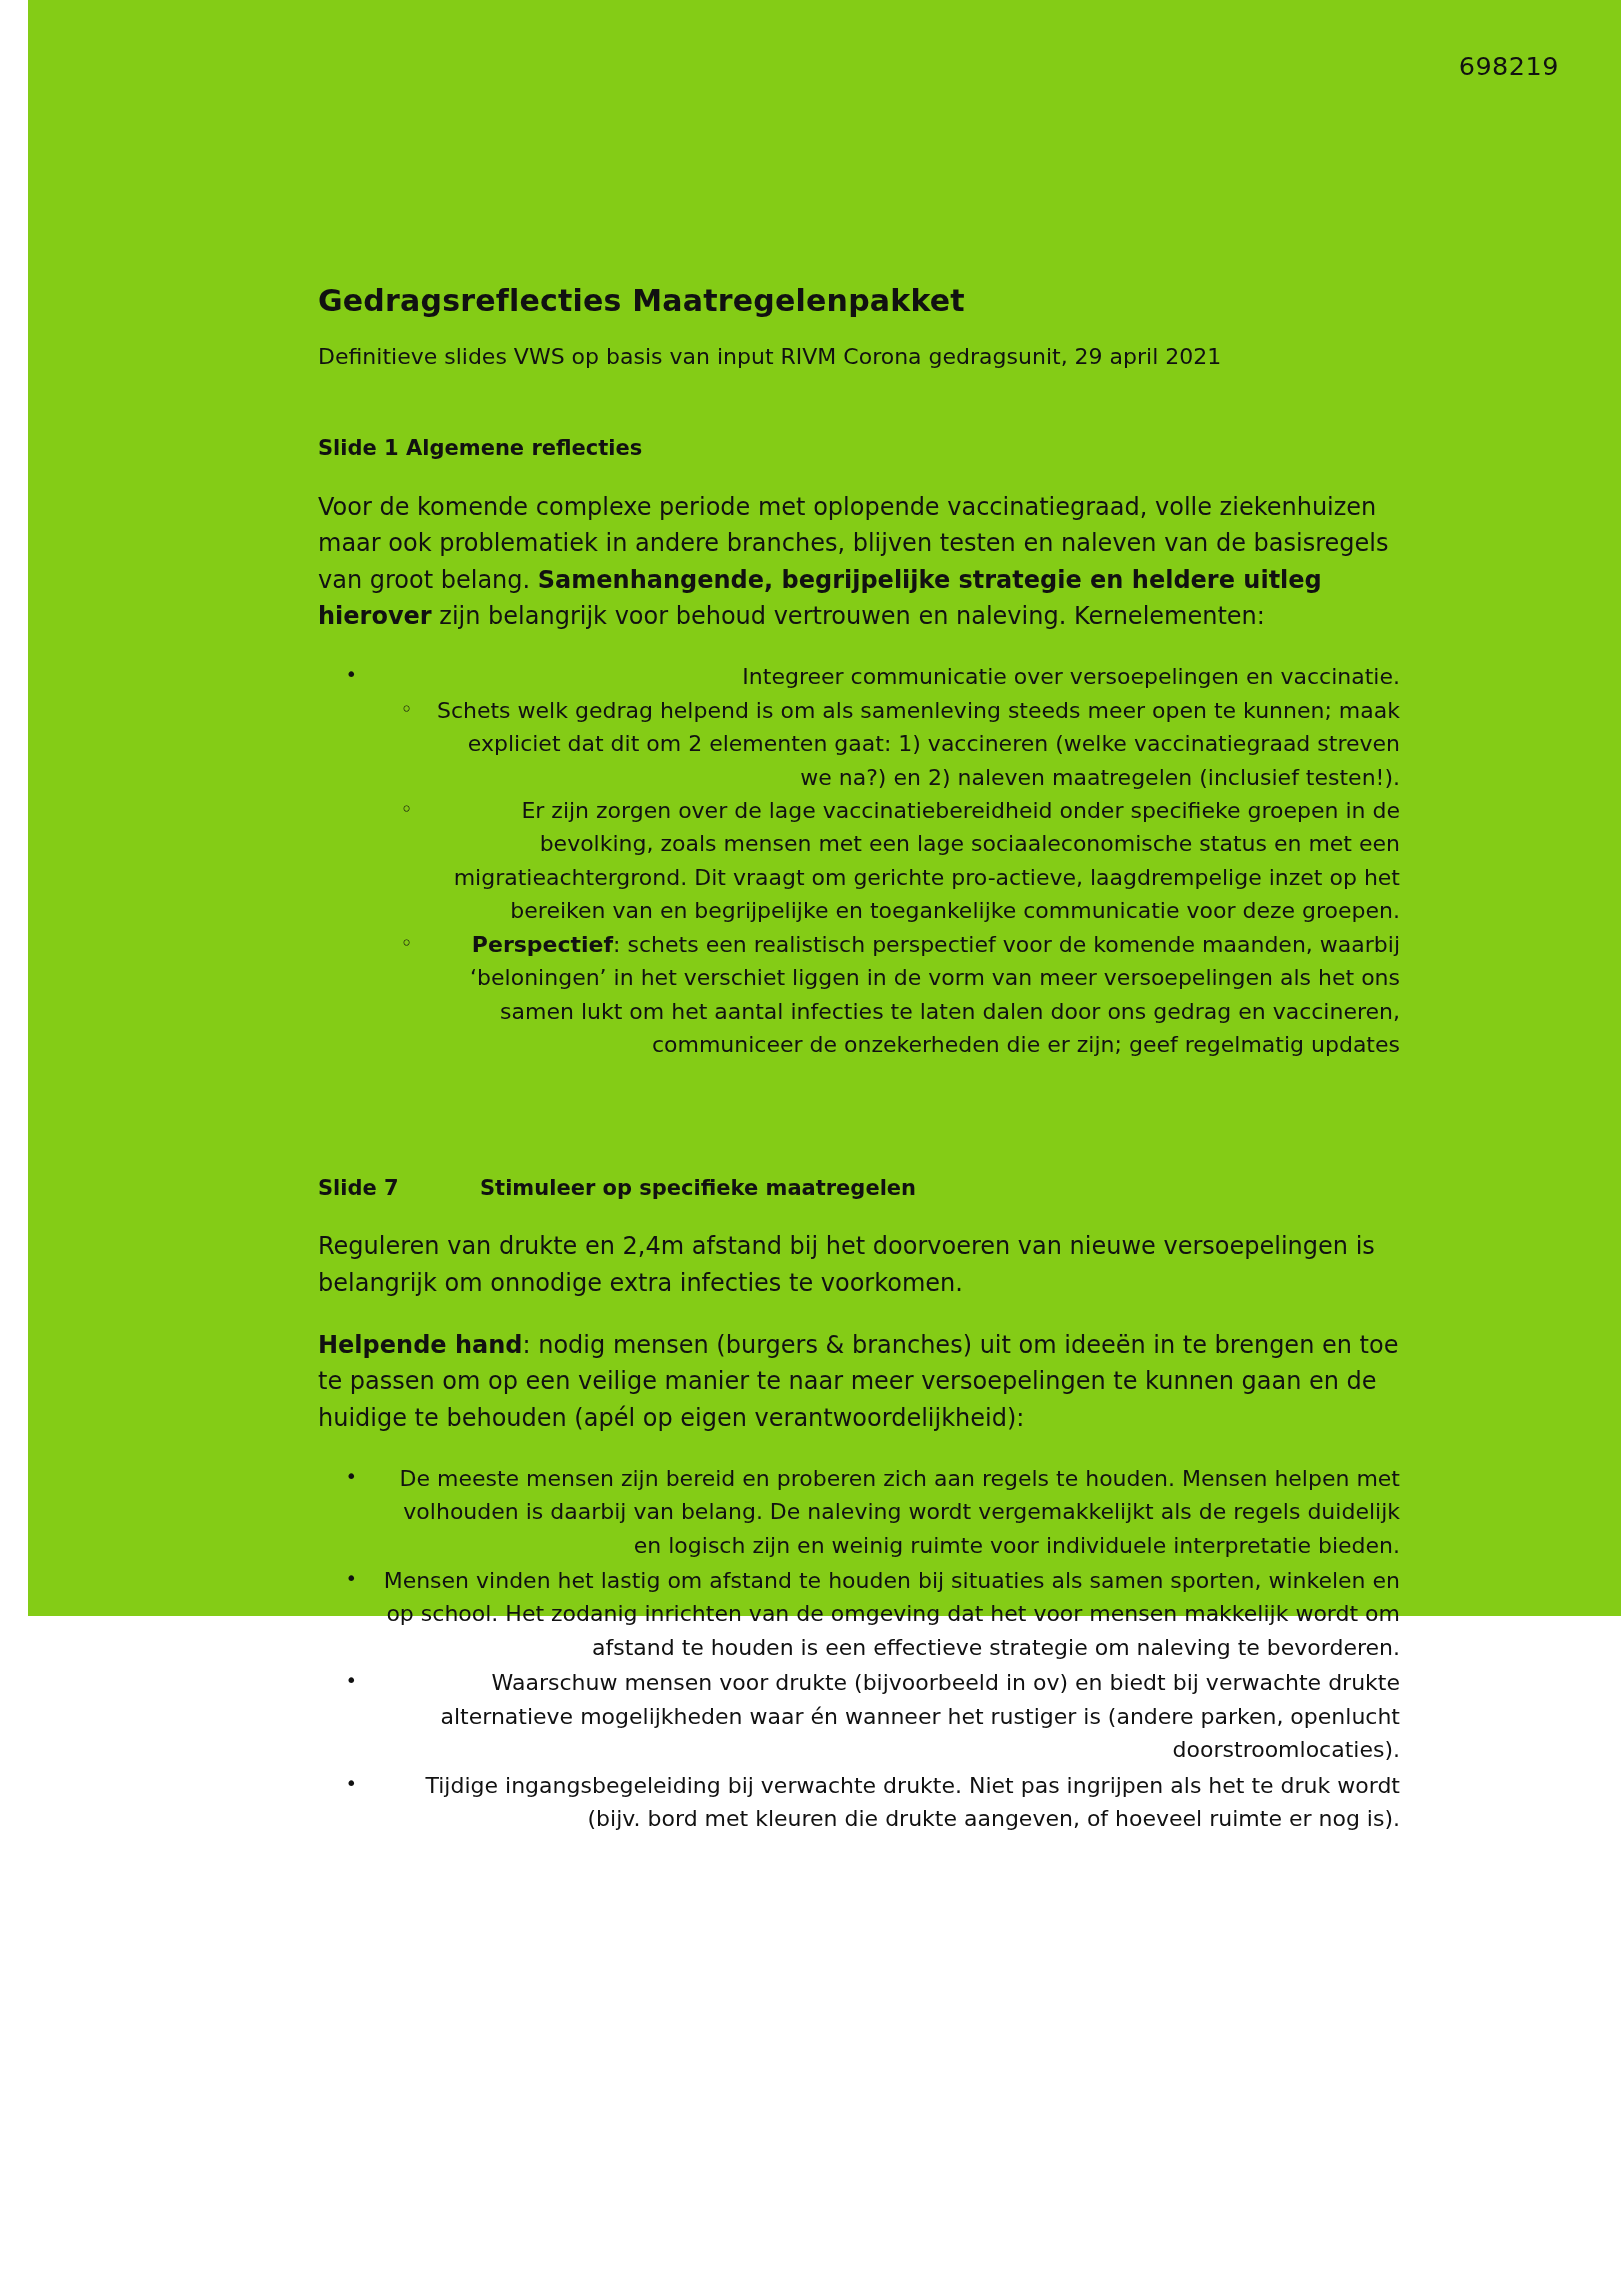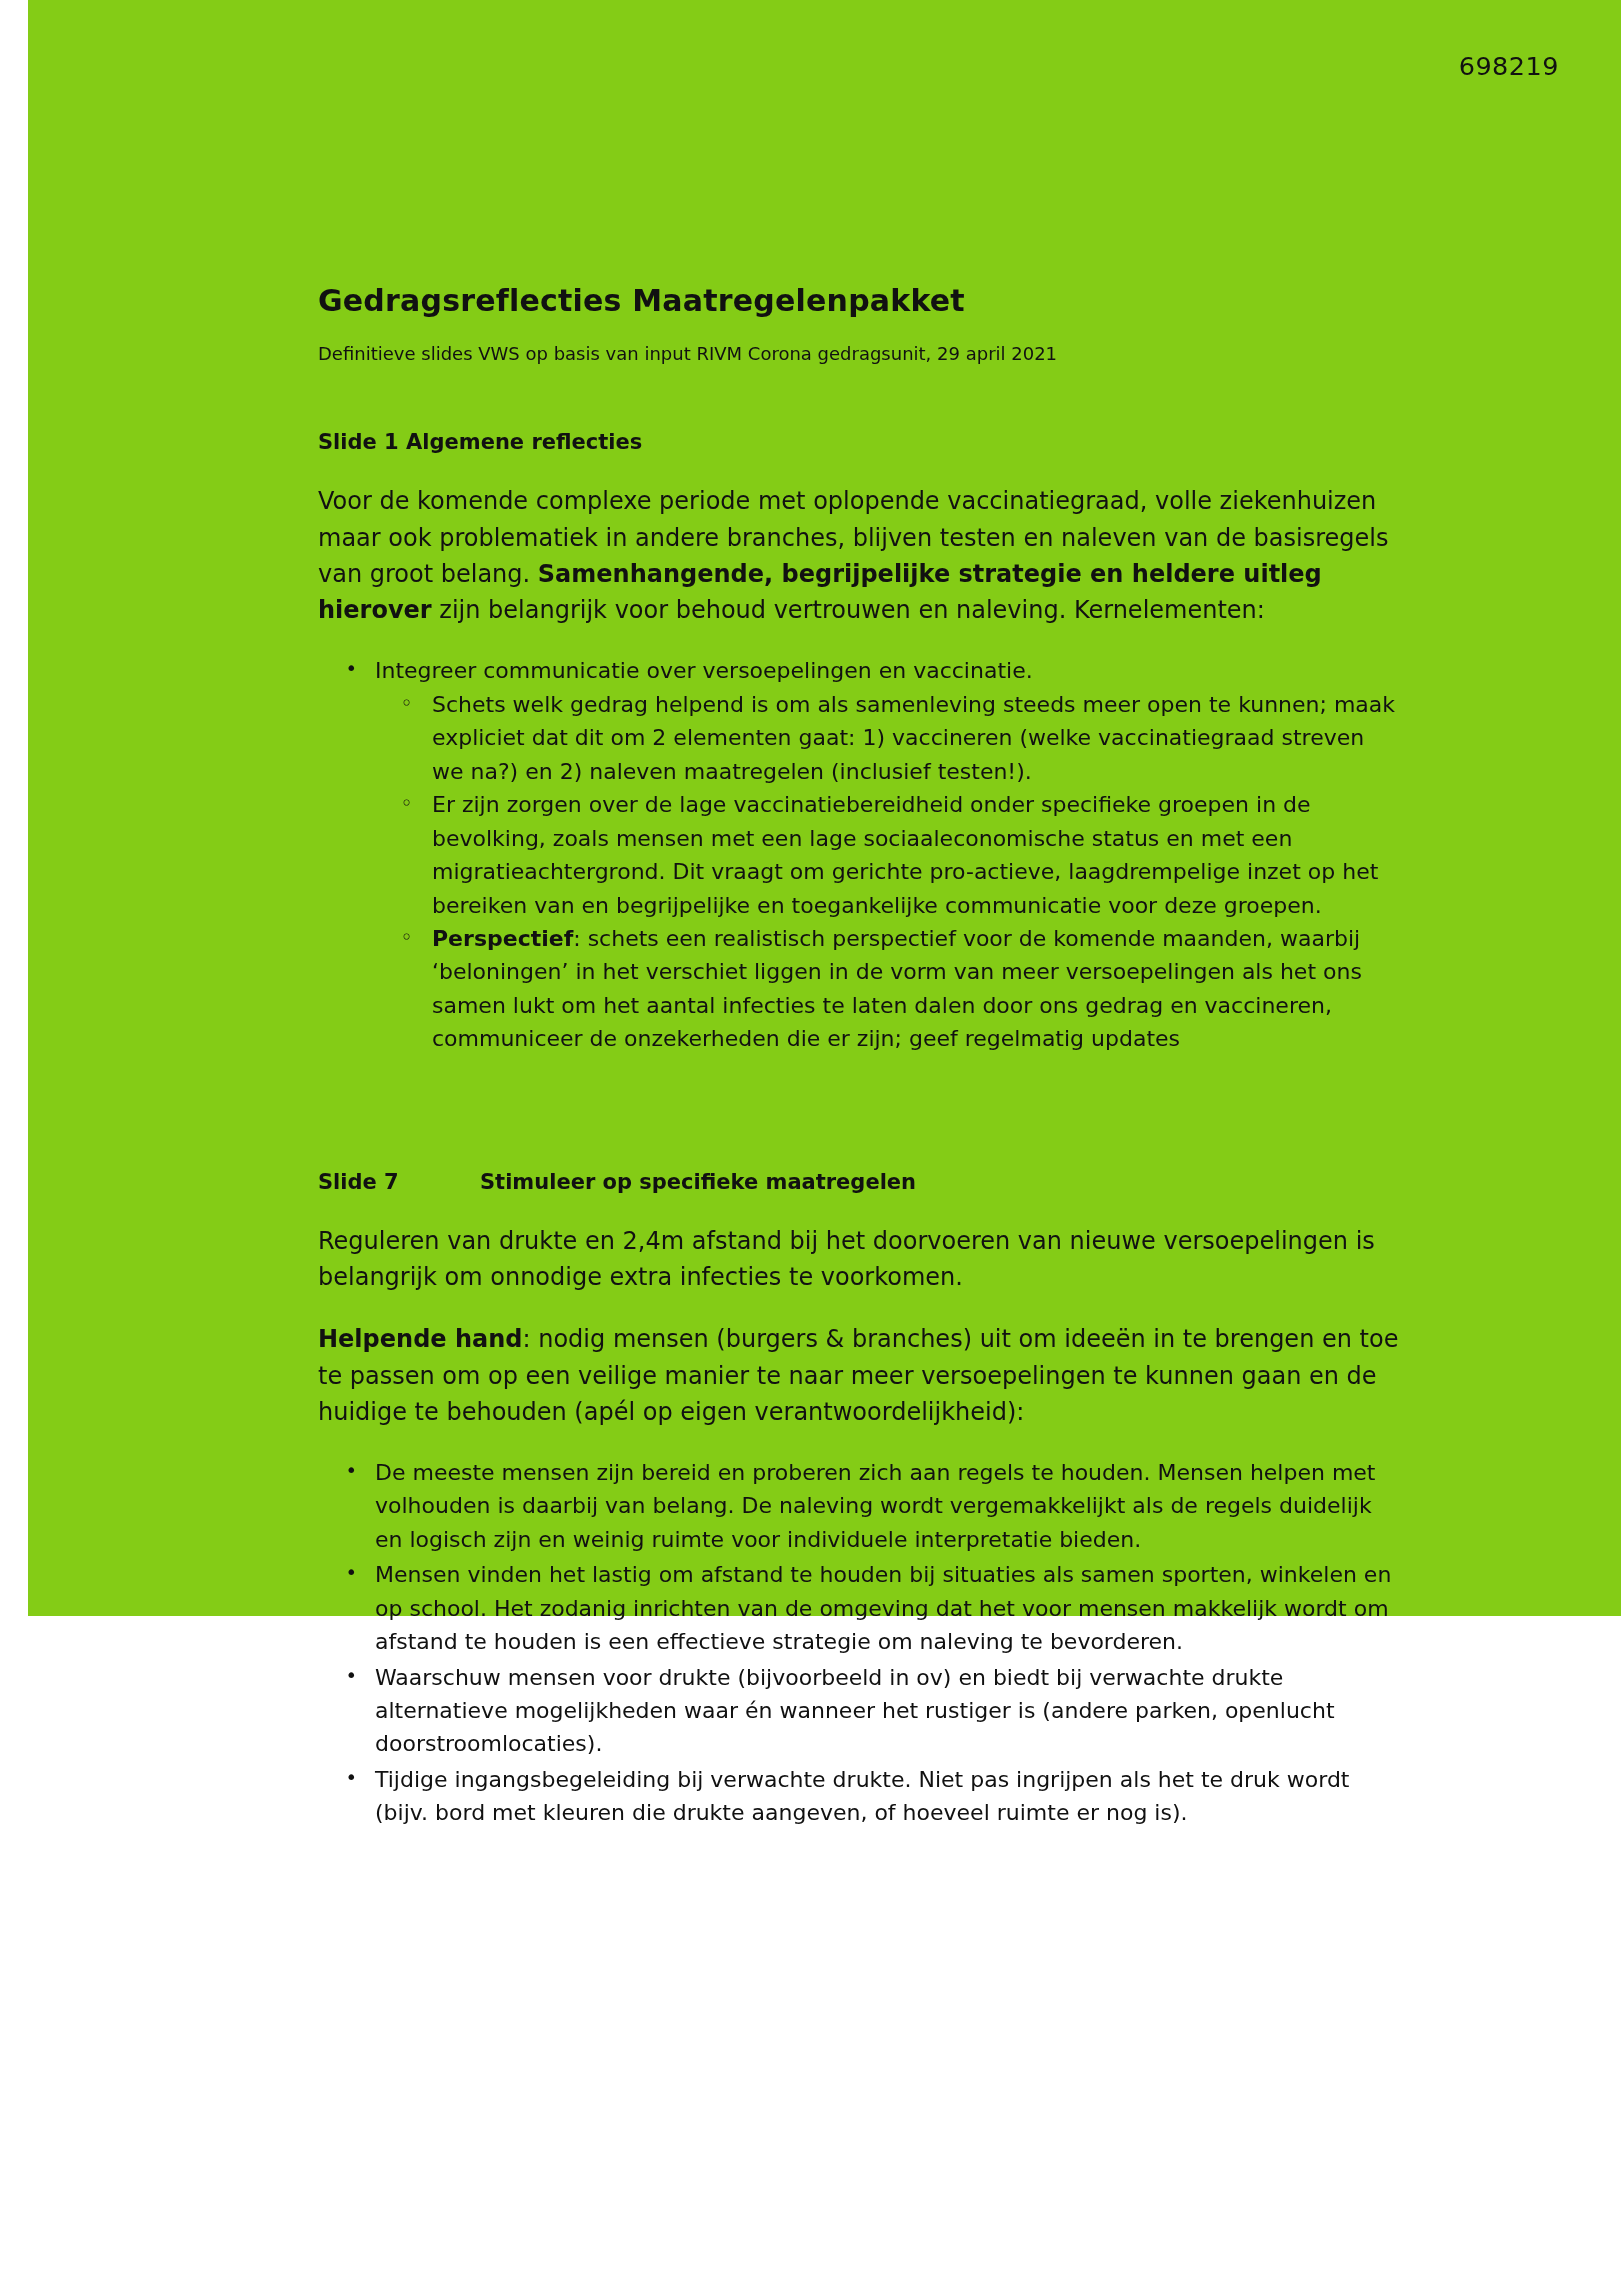--- a/index.html
+++ b/index.html
@@ -39,21 +39,21 @@
     width: 1082px;
   }
   .doc-title {
     font-size: 30px;
     font-weight: bold;
     letter-spacing: 0.2px;
     margin: 0 0 21.6px 0;
     line-height: 1.25;
   }
   .doc-subtitle {
-    font-size: 18px;
+    font-size: 22px;
     line-height: 1.45;
     margin: 0 0 61px 0;
   }
   .section-heading {
     font-size: 21px;
     font-weight: bold;
     margin: 0 0 25.5px 0;
     line-height: 1.4;
   }
   .section-heading .slide-label {
@@ -68,20 +68,21 @@
     margin: 0 0 25.5px 0;
     text-align: left;
   }
   p.body-text:last-child {
     margin-bottom: 0;
   }
   ul.bullets {
     list-style: none;
     margin: 0;
     padding: 0;
+    text-align: right;
   }
   ul.bullets > li {
     font-size: 22px;
     line-height: 1.52;
     position: relative;
     padding-left: 57px;
     margin: 0 0 2px 0;
   }
   ul.bullets > li::before {
     content: "\2022";

